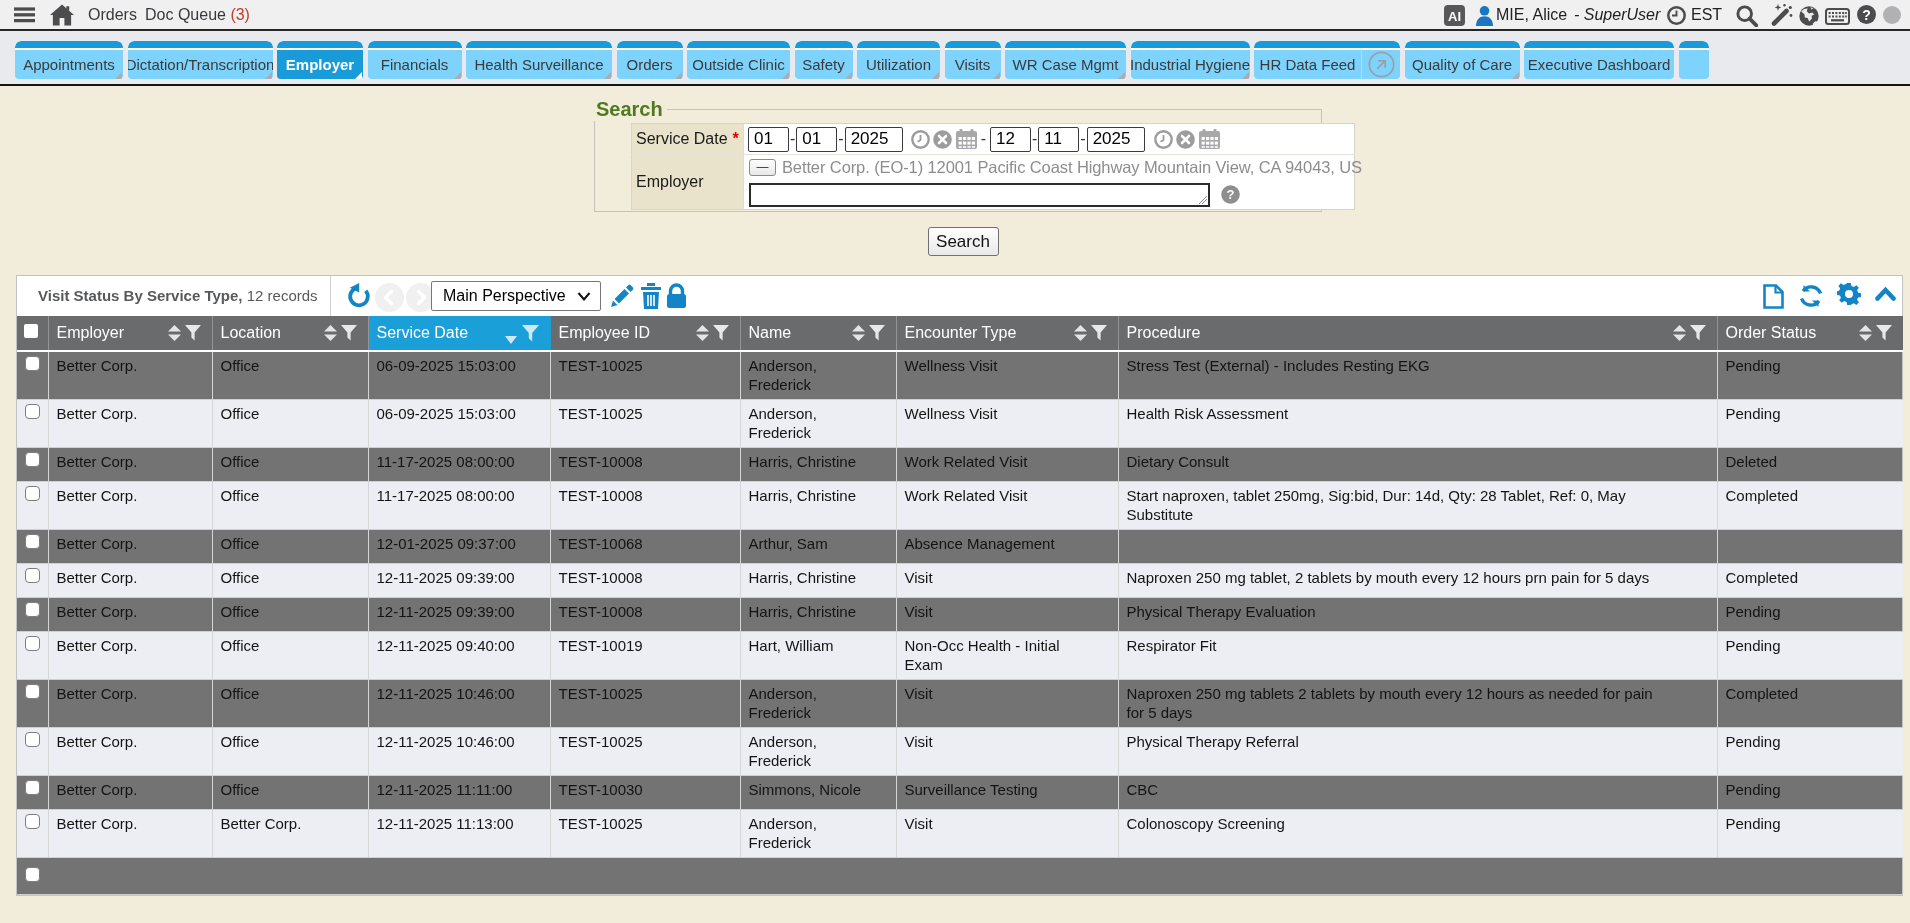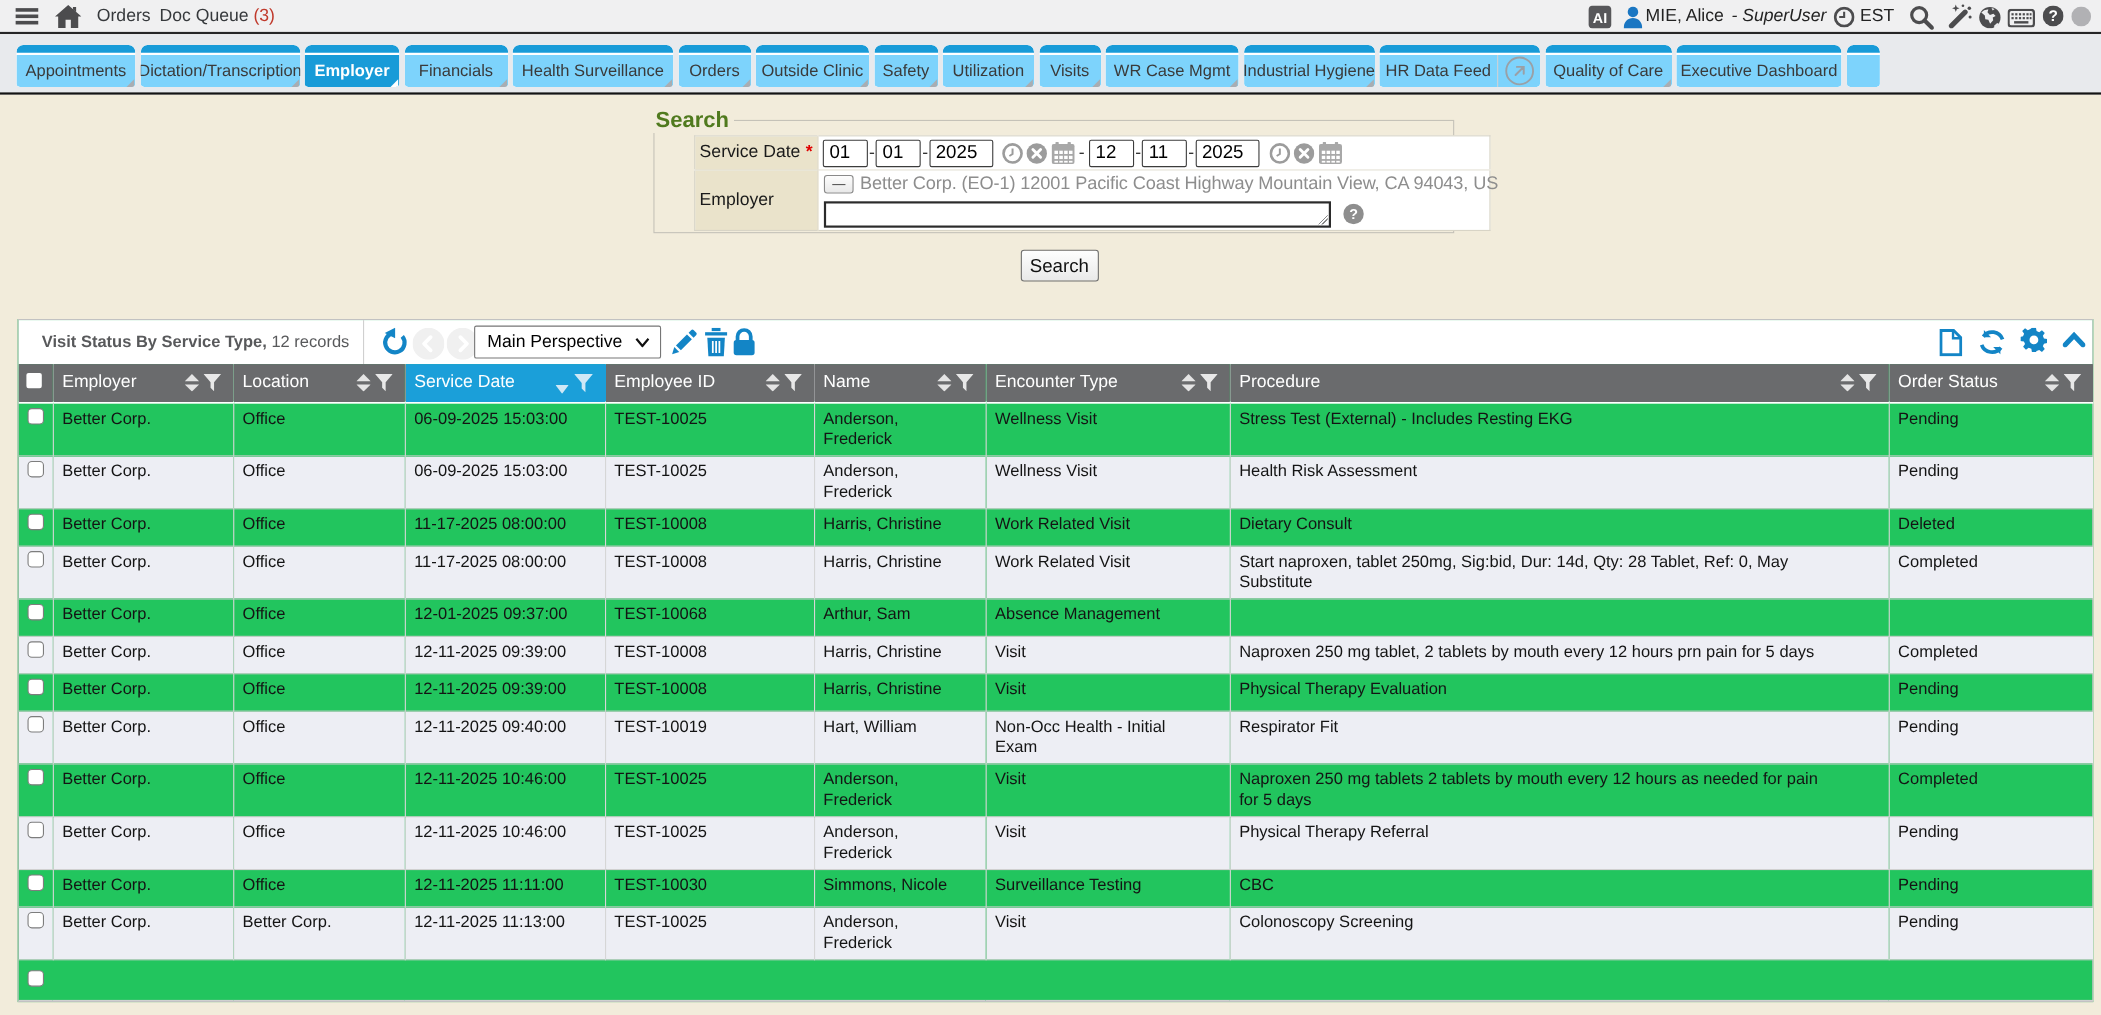--- a/index.html
+++ b/index.html
@@ -36,21 +36,21 @@
 .minusbtn { position:absolute; left:0px; top:2px; width:27px; height:17px; background:linear-gradient(#fdfdfd,#e8e8e8); border:1px solid #8a8a8a; border-radius:3px; font-size:12px; color:#333; text-align:center; line-height:14px; }
 .greytxt { position:absolute; left:29px; top:1px; font-size:16.5px; letter-spacing:-0.1px; color:#8d8d8d; white-space:nowrap; width:584px; overflow:hidden;text-align:right; }
 .emparea { position:relative; height:52px; }
 .empta { position:absolute; left:0px; top:26px; width:461px; height:24px; border:2px solid #2b2b2b; background:#fff; }
 .empta .rz { position:absolute; right:1px; bottom:1px; width:9px; height:9px; background:
   linear-gradient(135deg, transparent 0 50%, #888 50% 57%, transparent 57% 68%, #888 68% 75%, transparent 75%); }
 .qic { position:absolute; left:472px; top:28px; }
 .btnrow { position:absolute; top:227px; left:8px; width:1910px; text-align:center; }
 button.searchbtn { font-family:"Liberation Sans",sans-serif; font-size:17px; color:#111; background:linear-gradient(#fefefe,#e9e9e9); border:1px solid #707070; border-radius:3px; width:71px; height:29px; }
 
-.grid { position:absolute; top:290px; left:16px; width:1887px; background:#22c55e; border:1px solid #c2c2c2; }
+.grid { position:absolute; top:275px; left:16px; width:1887px; background:#737373; border:1px solid #c2c2c2; }
 .gtoolbar { height:40px; position:relative; background:#fff; }
 .gt-left { position:absolute; left:0; top:0; width:314px; height:40px; border-right:1px solid #d0d0d0; }
 .gt-title { position:absolute; left:21px; top:11px; font-size:15px; color:#58595b; white-space:nowrap; }
 .gt-title b { font-weight:bold; }
 .gicon { position:absolute; top:7px; }
 .persp { position:absolute; left:414px; top:5px; width:170px; height:30px; border:1px solid #767676; border-radius:2px; background:#fff; font-size:16px; color:#000; line-height:28px; padding-left:11px; }
 .persp svg { position:absolute; right:9px; top:10px; }
 
 table.data { border-collapse:collapse; table-layout:fixed; width:1885px; }
 table.data th { background:#6a6b6d; color:#fff; font-weight:normal; font-size:16px; text-align:left; height:35px; padding:0 0 0 8px; border-right:1px solid #939496; position:relative; border-bottom:2px solid #fff; }

